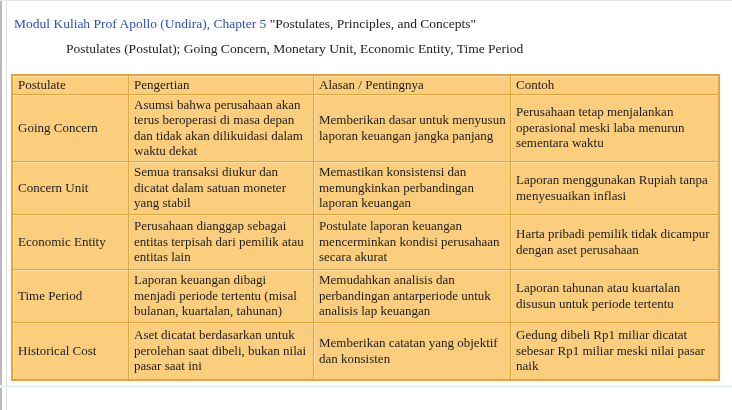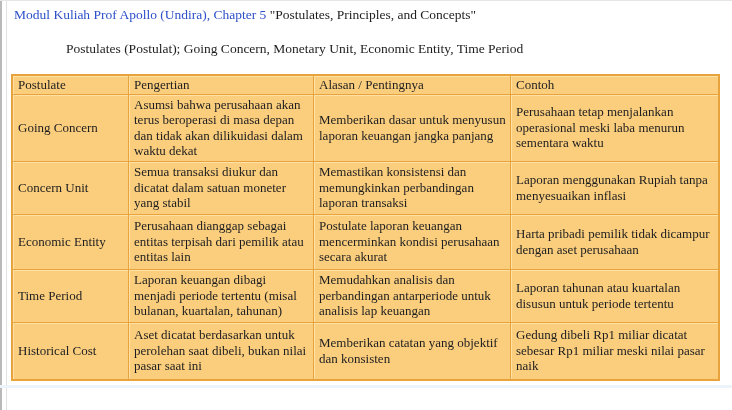--- a/index.html
+++ b/index.html
@@ -19,21 +19,21 @@
     border-top:1px solid #e6e6e6;
   }
   .left-edge{
     position:absolute;left:0;top:0;bottom:0;width:9px;background:#ffffff;
     border-left:2px solid #b9b9b9;
   }
   .left-edge::after{
     content:"";position:absolute;left:4px;top:0;bottom:0;width:1px;background:#e2e2e2;
   }
   .doc-title{
-    position:absolute;left:14px;top:6px;
+    position:absolute;left:14px;top:15px;
     font-size:13.5px;white-space:nowrap;
   }
   .doc-title .link{color:var(--title-blue);}
   .doc-subtitle{
     position:absolute;left:66px;top:40px;
     font-size:13.5px;white-space:nowrap;font-family:Liberation Serif, serif;
   }
   table.postulates{
     position:absolute;left:12px;top:74px;width:706px;
     border-collapse:collapse;table-layout:fixed;
@@ -83,21 +83,21 @@
   <tbody>
       <tr style="height: 67px;">
         <td>Going Concern</td>
         <td>Asumsi bahwa perusahaan akan terus beroperasi di masa depan dan tidak akan dilikuidasi dalam waktu dekat</td>
         <td>Memberikan dasar untuk menyusun laporan keuangan jangka panjang</td>
         <td>Perusahaan tetap menjalankan operasional meski laba menurun sementara waktu</td>
       </tr>
       <tr style="height: 53px;">
         <td>Concern Unit</td>
         <td>Semua transaksi diukur dan dicatat dalam satuan moneter yang stabil</td>
-        <td>Memastikan konsistensi dan memungkinkan perbandingan laporan transaksi</td>
+        <td>Memastikan konsistensi dan memungkinkan perbandingan laporan keuangan</td>
         <td>Laporan menggunakan Rupiah tanpa menyesuaikan inflasi</td>
       </tr>
       <tr style="height: 55px;">
         <td>Economic Entity</td>
         <td>Perusahaan dianggap sebagai entitas terpisah dari pemilik atau entitas lain</td>
         <td>Postulate laporan keuangan mencerminkan kondisi perusahaan secara akurat</td>
         <td>Harta pribadi pemilik tidak dicampur dengan aset perusahaan</td>
       </tr>
       <tr style="height: 53px;">
         <td>Time Period</td>

